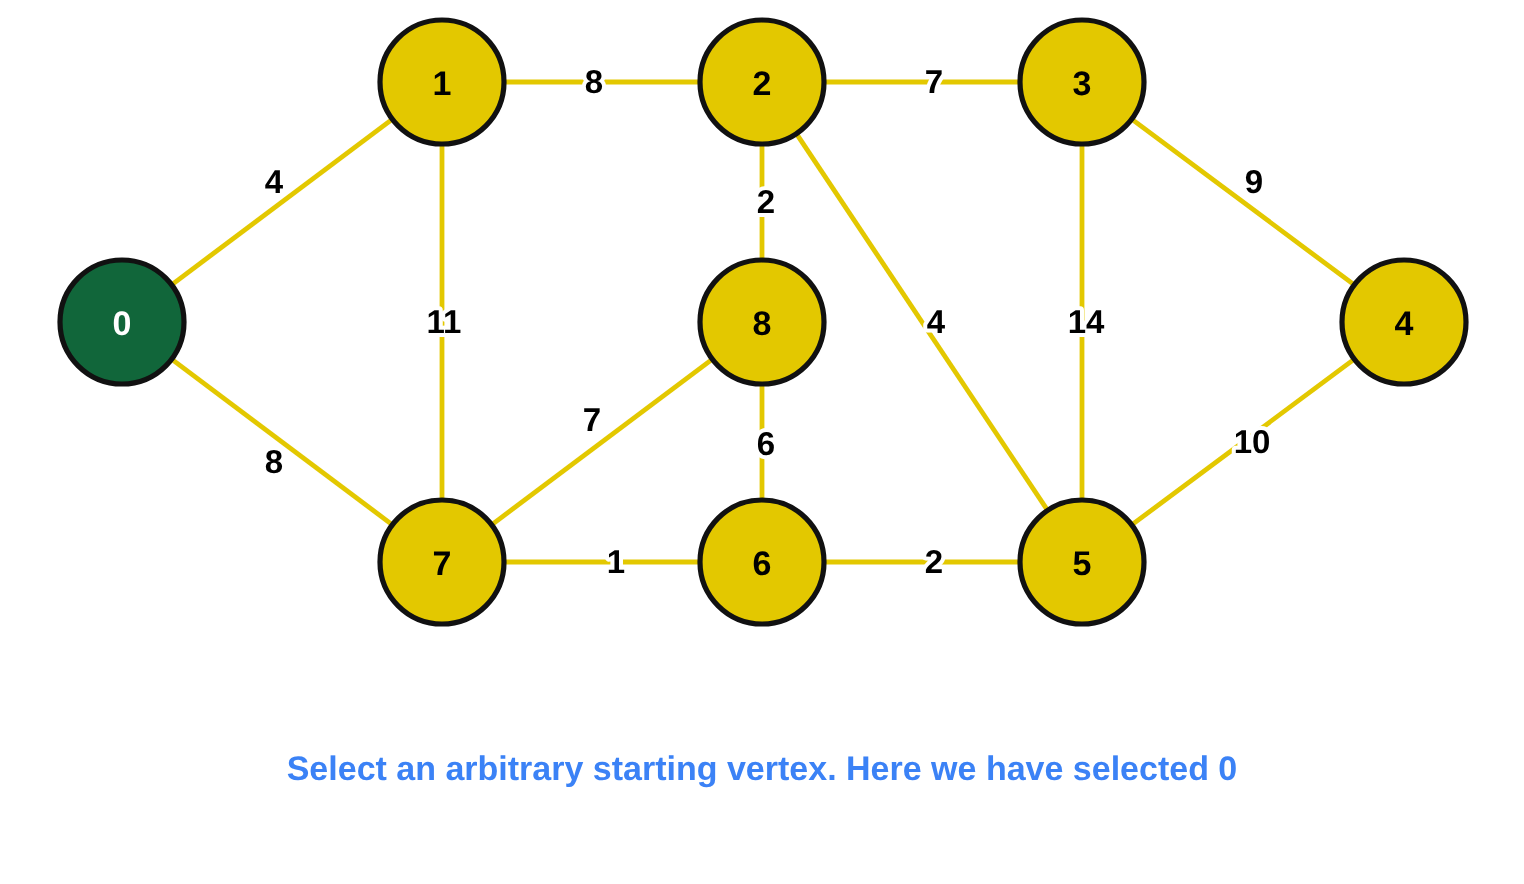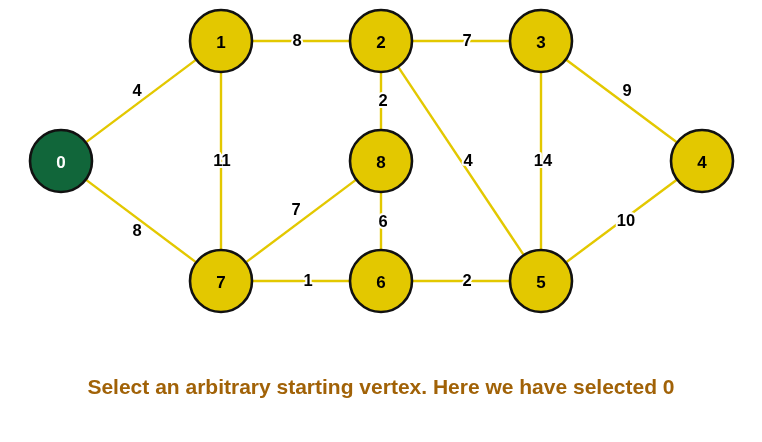--- a/index.html
+++ b/index.html
@@ -51,23 +51,23 @@
     font-weight: bold;
     text-anchor: middle;
     dominant-baseline: central;
   }
   .caption {
     position: absolute;
     left: 0;
     width: 762px;
     text-align: center;
     font-family: "Liberation Sans", sans-serif;
-    font-size: 21px;
+    font-size: 17px;
     font-weight: bold;
-    color: #a16207;
+    color: #3b82f6;
     white-space: nowrap;
   }
 </style>
 </head>
 <body>
 
 <div id="canvas">
   <svg id="graph-svg" viewBox="0 0 762 442" xmlns="http://www.w3.org/2000/svg">
     <g id="edges-layer">
         <line x1="85.8" y1="142.4" x2="196.2" y2="59.599999999999994" class="edge-line" stroke="#e3c800"></line>

